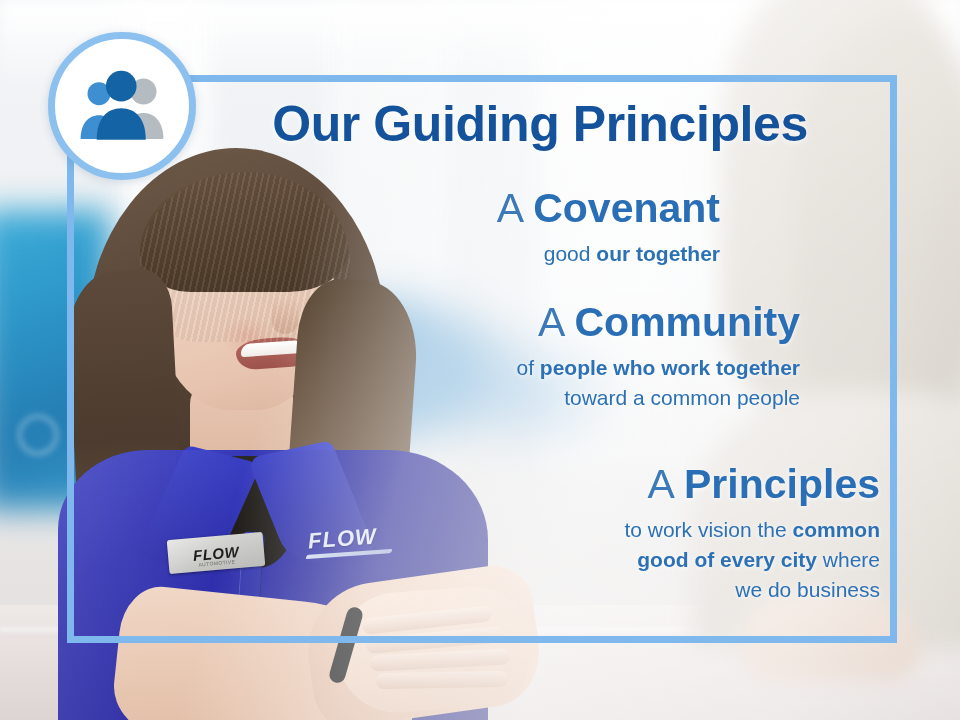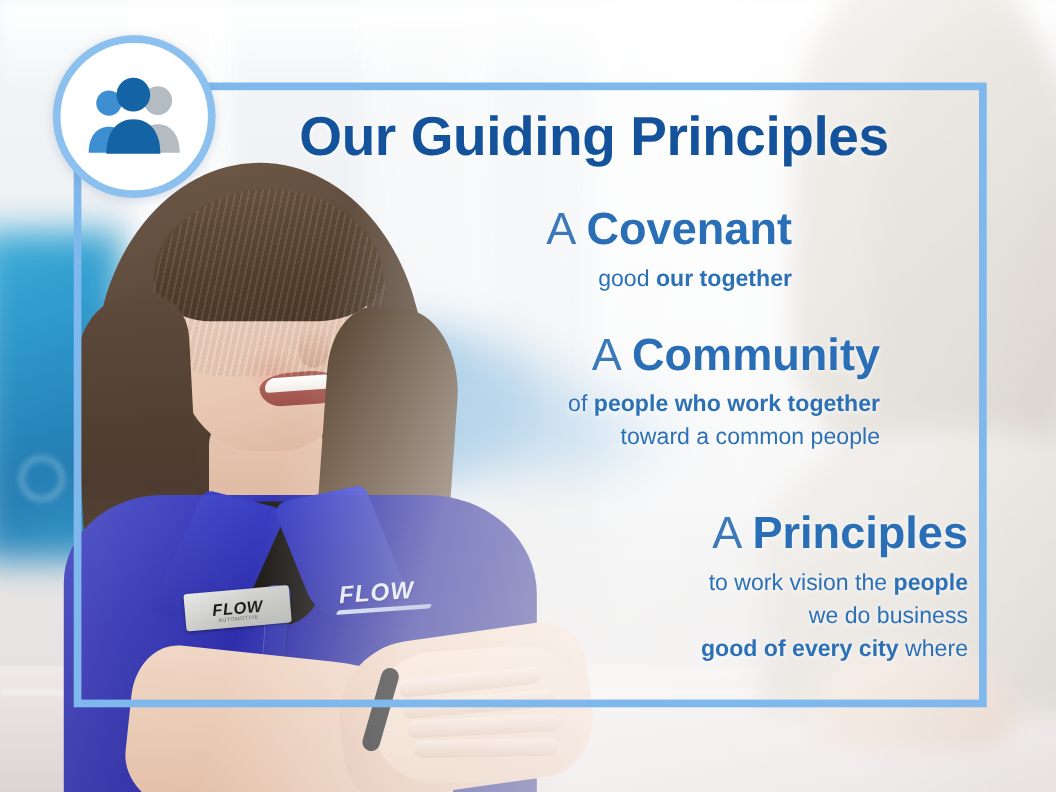--- a/index.html
+++ b/index.html
@@ -510,19 +510,19 @@
         <div><span>toward a common people</span></div>
       </div>
   </div>
 
   <div class="block b3">
     <div class="headline">
       <span class="art">A</span>
       <span class="word">Principles</span>
     </div>
     <div class="sub">
-        <div><span>to work vision the </span><b>people</b></div>
+        <div><span>to work vision the </span><b>common</b></div>
+        <div><b>good of every city</b><span> where</span></div>
         <div><span>we do business</span></div>
-        <div><b>good of every city</b><span> where</span></div>
       </div>
   </div>
 
 </div>
 
 </body></html>

